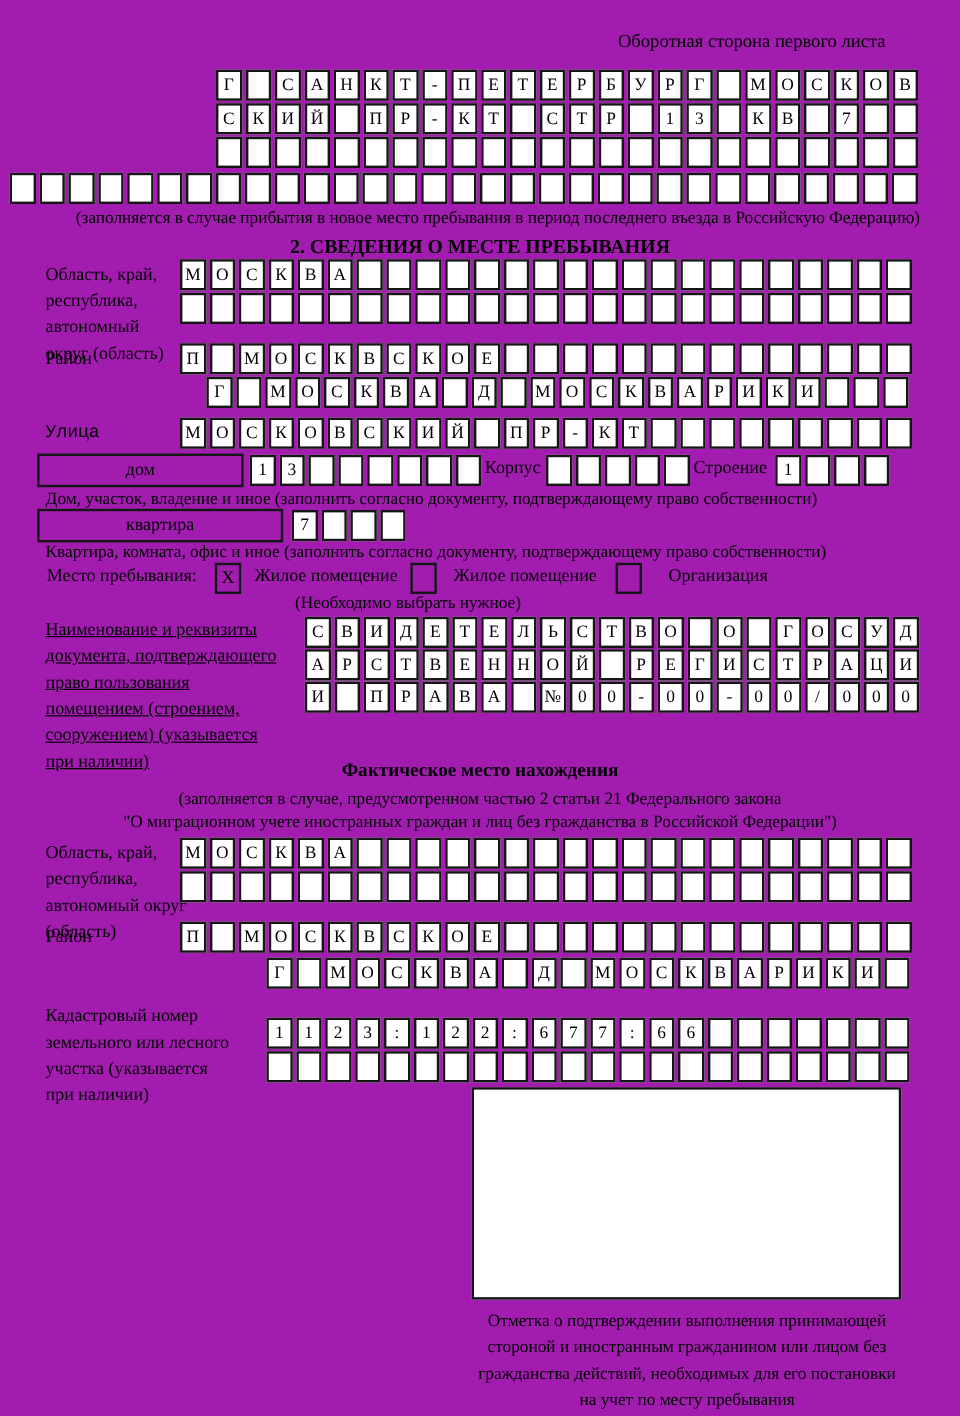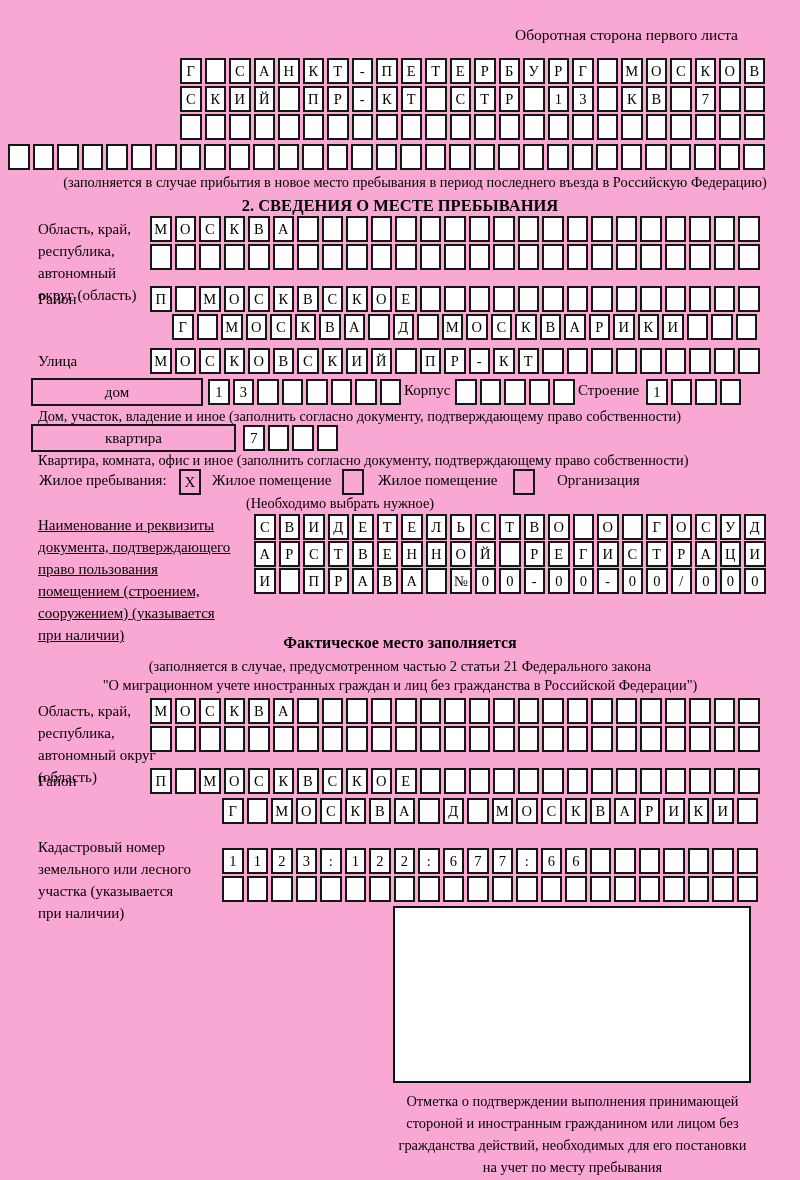--- a/index.html
+++ b/index.html
@@ -1,16 +1,16 @@
 <!DOCTYPE html>
 <html><head>
 <meta charset="utf-8">
 <style>
   html,body{margin:0;padding:0;background:#fff;}
-  .page{position:relative;width:800px;height:1180px;background:#f9a8d4;
+  .page{position:relative;width:800px;height:1180px;background:#a21caf;
         font-family:"Liberation Serif","DejaVu Serif",serif;color:#000;overflow:hidden;}
   .abs{position:absolute;}
   .label{font-size:15px;line-height:22px;white-space:pre-line;}
   .label-wide{font-size:15.5px;line-height:25px;white-space:pre-line;}
   .cellrow{display:flex;gap:3px;}
   .cell{width:21.5px;height:26px;box-sizing:border-box;border:2px solid #161616;
         display:flex;align-items:center;justify-content:center;
         font-size:14.5px;line-height:1;flex:0 0 auto;background:#fff;}
   .bigbox{box-sizing:border-box;border:2px solid #161616;height:28px;
           display:flex;align-items:center;justify-content:center;font-size:15px;}
@@ -253,21 +253,21 @@
       <span class="cell">А</span>
       <span class="cell">Р</span>
       <span class="cell">И</span>
       <span class="cell">К</span>
       <span class="cell">И</span>
       <span class="cell"></span>
       <span class="cell"></span>
       <span class="cell"></span>
     </div>
 
-  <div class="abs label" style="left:38px;top:350px;">Улица</div>
+  <div class="abs label" style="left:38px;top:350px;font-family:Liberation Mono, monospace;">Улица</div>
   <div class="abs cellrow" style="left:150px;top:348px;">
       <span class="cell">М</span>
       <span class="cell">О</span>
       <span class="cell">С</span>
       <span class="cell">К</span>
       <span class="cell">О</span>
       <span class="cell">В</span>
       <span class="cell">С</span>
       <span class="cell">К</span>
       <span class="cell">И</span>
@@ -319,21 +319,21 @@
 
   <div class="abs note" style="left:38px;top:408px;width:740px;">Дом, участок, владение и иное (заполнить согласно документу, подтверждающему право собственности)</div>
   <div class="abs cellrow" style="left:243px;top:425px;">
       <span class="cell">7</span>
       <span class="cell"></span>
       <span class="cell"></span>
       <span class="cell"></span>
     </div>
   <div class="abs note" style="left:38px;top:452px;width:740px;">Квартира, комната, офис и иное (заполнить согласно документу, подтверждающему право собственности)</div>
 
-  <div class="abs inline-label" style="left:39px;top:472px;">Жилое пребывания:</div>
+  <div class="abs inline-label" style="left:39px;top:472px;">Место пребывания:</div>
   <div class="abs checkbox" style="left:179px;top:469px;">X</div>
   <div class="abs inline-label" style="left:212px;top:472px;">Жилое помещение</div>
   <div class="abs checkbox" style="left:342px;top:469px;"></div>
   <div class="abs inline-label" style="left:378px;top:472px;">Жилое помещение</div>
   <div class="abs checkbox" style="left:513px;top:469px;"></div>
   <div class="abs inline-label" style="left:557px;top:472px;">Организация</div>
   <div class="abs note center" style="left:150px;top:495px;width:380px;">(Необходимо выбрать нужное)</div>
 
   <div class="abs label" style="left:38px;top:514px;width:210px;text-decoration:underline;">Наименование и реквизиты
 документа, подтверждающего
@@ -404,21 +404,21 @@
       <span class="cell">0</span>
       <span class="cell">-</span>
       <span class="cell">0</span>
       <span class="cell">0</span>
       <span class="cell">/</span>
       <span class="cell">0</span>
       <span class="cell">0</span>
       <span class="cell">0</span>
     </div>
 
-  <div class="abs sub-title center" style="left:0;top:634px;width:800px;">Фактическое место заполняется</div>
+  <div class="abs sub-title center" style="left:0;top:634px;width:800px;">Фактическое место нахождения</div>
   <div class="abs note center" style="left:0;top:658px;width:800px;">(заполняется в случае, предусмотренном частью 2 статьи 21 Федерального закона</div>
   <div class="abs note center" style="left:0;top:677px;width:800px;">"О миграционном учете иностранных граждан и лиц без гражданства в Российской Федерации")</div>
 
   <div class="abs label" style="left:38px;top:700px;width:140px;">Область, край,
 республика,
 автономный округ
 (область)</div>
   <div class="abs cellrow" style="left:150px;top:698px;">
       <span class="cell">М</span>
       <span class="cell">О</span>

